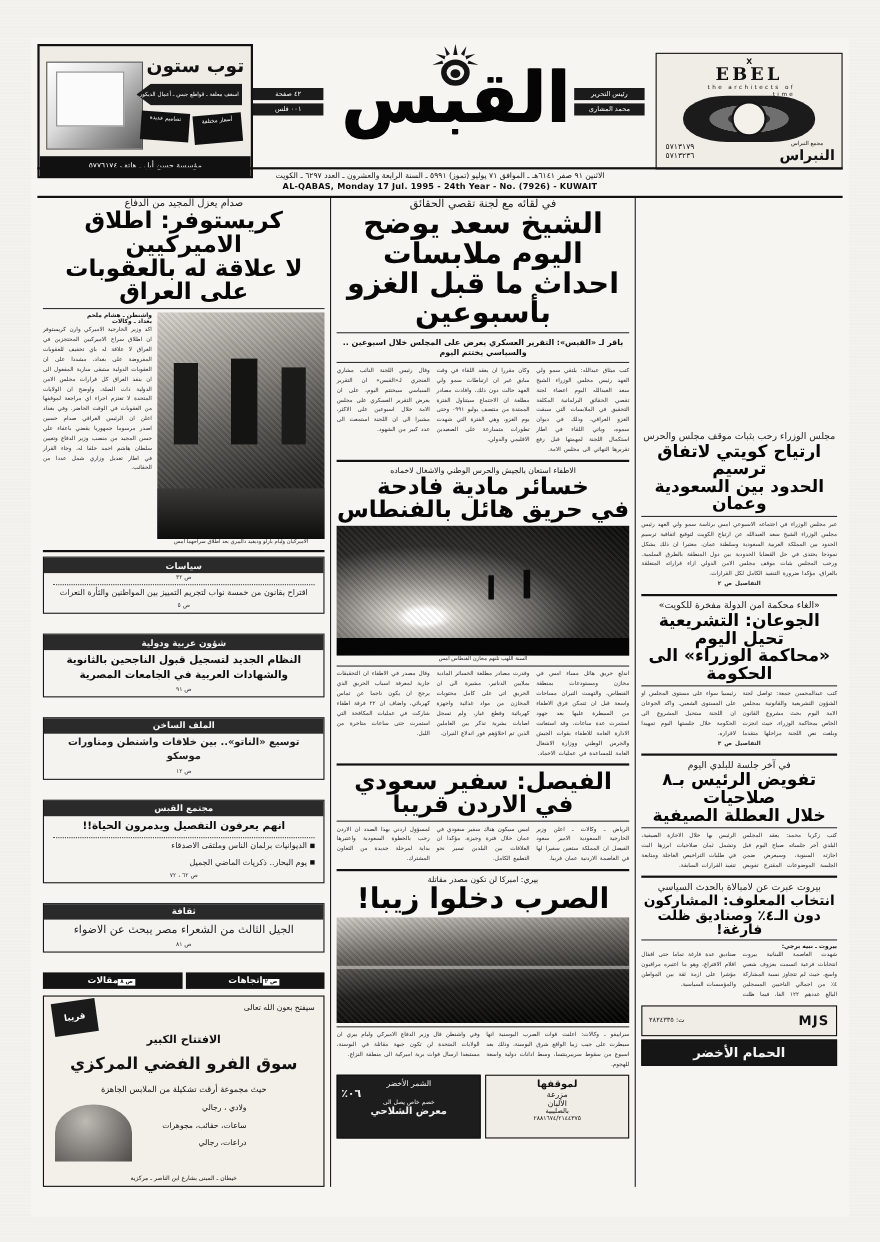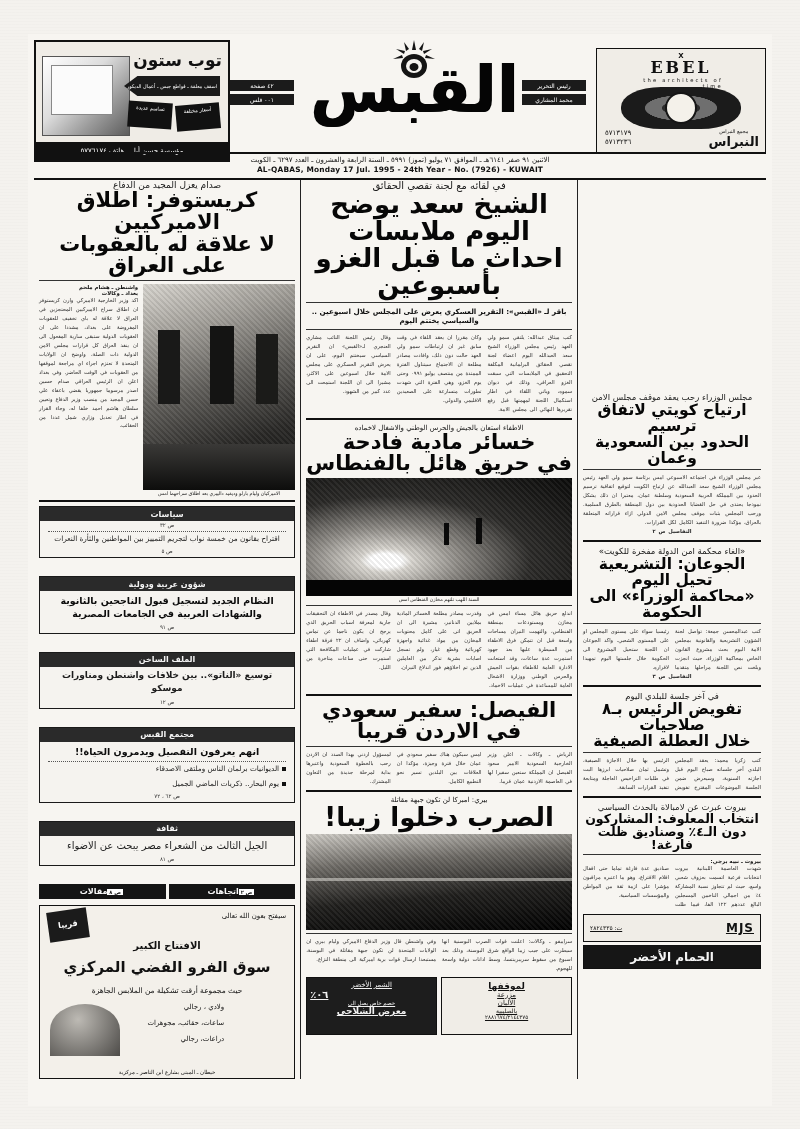--- a/index.html
+++ b/index.html
@@ -79,21 +79,21 @@
   .sidebox .sub{font-size:7.3px;text-align:center;line-height:1.5;padding:2px 5px;color:#1d1d1d;}
   .sidebox .pg{font-size:5.5px;text-align:center;padding:1px 0 3px;color:#333;}
   .sidebox .sep{border-top:1px dotted #555;margin:0 8px;}
   .navbar{display:flex;gap:3px;margin-top:4px;}
   .navbar .cell{flex:1;background:#141414;color:#fafafa;font-size:8px;font-weight:bold;text-align:center;padding:3px 0;}
   .navbar .cell .pg{font-size:5px;background:#fff;color:#111;padding:0 2px;margin-right:2px;}
   .bullet{display:inline-block;width:4px;height:4px;background:#111;margin-left:3px;vertical-align:middle;}
   .colrule{border-top:2px solid #111;margin:4px 0;}
   .thinrule{border-top:1px solid #333;margin:3px 0;}
   .byline{font-size:5.4px;font-weight:bold;color:#111;}
-  .adbox{border:1px solid #111;background:#f0ede7;position:relative;overflow:hidden;text-decoration:underline;}
+  .adbox{border:1px solid #111;background:#f0ede7;position:relative;overflow:hidden;}
 </style>
 </head>
 <body>
 
 <div class="page">
   <div class="sheet"></div>
 
   <div class="masthead">
 
     <div class="ad-topleft">
@@ -149,21 +149,21 @@
       <div class="date-ar ar">الاثنين ١٩ صفر ١٤١٦هـ ـ الموافق ١٧ يوليو (تموز) ١٩٩٥ ـ السنة الرابعة والعشرون ـ العدد ٧٩٢٦ ـ الكويت</div>
       <div class="date-en">AL-QABAS, Monday 17 Jul. 1995 - 24th Year - No. (7926) - KUWAIT</div>
     </div>
   </div>
 
   <div class="cols" style="display:flex;gap:0;">
 
     <div style="width:182px;padding:0 5px;">
 
       <div class="hbox" style="margin-top:212px">
-        <div class="kicker ar">مجلس الوزراء رحب يعقد موقف مجلس الامن</div>
+        <div class="kicker ar">مجلس الوزراء رحب بثبات موقف مجلس والحرس</div>
         <div class="hl hl-md ar" style="text-align:center">ارتياح كويتي لاتفاق ترسيم</div>
         <div class="hl hl-md ar" style="text-align:center">الحدود بين السعودية وعمان</div>
         <div class="thinrule"></div>
         <div class="body-text ar">عبر مجلس الوزراء في اجتماعه الاسبوعي امس برئاسة سمو ولي العهد رئيس مجلس الوزراء الشيخ سعد العبدالله عن ارتياح الكويت لتوقيع اتفاقية ترسيم الحدود بين المملكة العربية السعودية وسلطنة عمان، معتبرا ان ذلك يشكل نموذجا يحتذى في حل القضايا الحدودية بين دول المنطقة بالطرق السلمية. ورحب المجلس بثبات موقف مجلس الامن الدولي ازاء قراراته المتعلقة بالعراق، مؤكدا ضرورة التنفيذ الكامل لكل القرارات.</div>
         <div class="body-text ar" style="text-align:center;font-weight:bold">التفاصيل ص ٢</div>
       </div>
 
       <div class="colrule"></div>
 
       <div class="hbox">
@@ -253,21 +253,21 @@
         <div style="display:flex;gap:6px">
           <div class="body-text ar" style="flex:1">الرياض ـ وكالات ـ اعلن وزير الخارجية السعودية الامير سعود الفيصل ان المملكة ستعين سفيرا لها في العاصمة الاردنية عمان قريبا.</div>
           <div class="body-text ar" style="flex:1">امس سيكون هناك سفير سعودي في عمان خلال فترة وجيزة، مؤكدا ان العلاقات بين البلدين تسير نحو التطبيع الكامل.</div>
           <div class="body-text ar" style="flex:1">لمسؤول اردني بهذا الصدد ان الاردن رحب بالخطوة السعودية واعتبرها بداية لمرحلة جديدة من التعاون المشترك.</div>
         </div>
       </div>
 
       <div class="colrule"></div>
 
       <div class="hbox">
-        <div class="ar" style="font-size:7px;text-align:center">بيري: امبركا لن تكون جبهة مقاتلة</div>
+        <div class="ar" style="font-size:7px;text-align:center">بيري: امبركا لن تكون مصدر مقاتلة</div>
         <div class="hl hl-xl ar" style="text-align:center">الصرب دخلوا زيبا!</div>
         <div class="photo-box grain" style="height:96px;margin-top:3px;
              background:linear-gradient(175deg,#cfccc6 0%,#6d6a65 30%,#201f1d 62%,#000 100%);">
           <div style="position:absolute;left:0;top:46%;width:100%;height:3px;background:#e9e7e2;opacity:.5"></div>
         </div>
         <div class="thinrule"></div>
         <div style="display:flex;gap:6px">
           <div class="body-text ar" style="flex:1">سراييفو ـ وكالات: اعلنت قوات الصرب البوسنية انها سيطرت على جيب زيبا الواقع شرق البوسنة، وذلك بعد اسبوع من سقوط سريبرينتسا، وسط ادانات دولية واسعة للهجوم.</div>
           <div class="body-text ar" style="flex:1">وفي واشنطن قال وزير الدفاع الاميركي وليام بيري ان الولايات المتحدة لن تكون جبهة مقاتلة في البوسنة، مستبعدا ارسال قوات برية اميركية الى منطقة النزاع.</div>
         </div>

